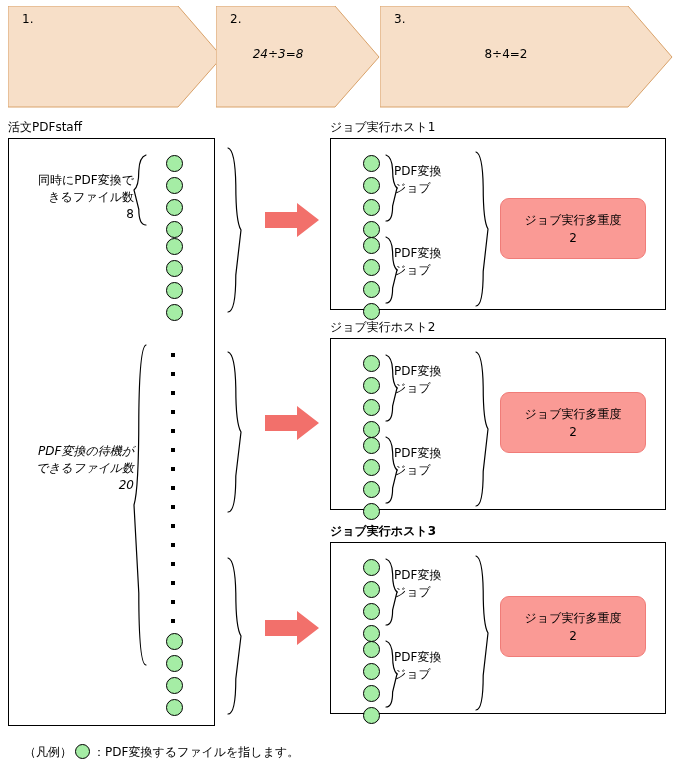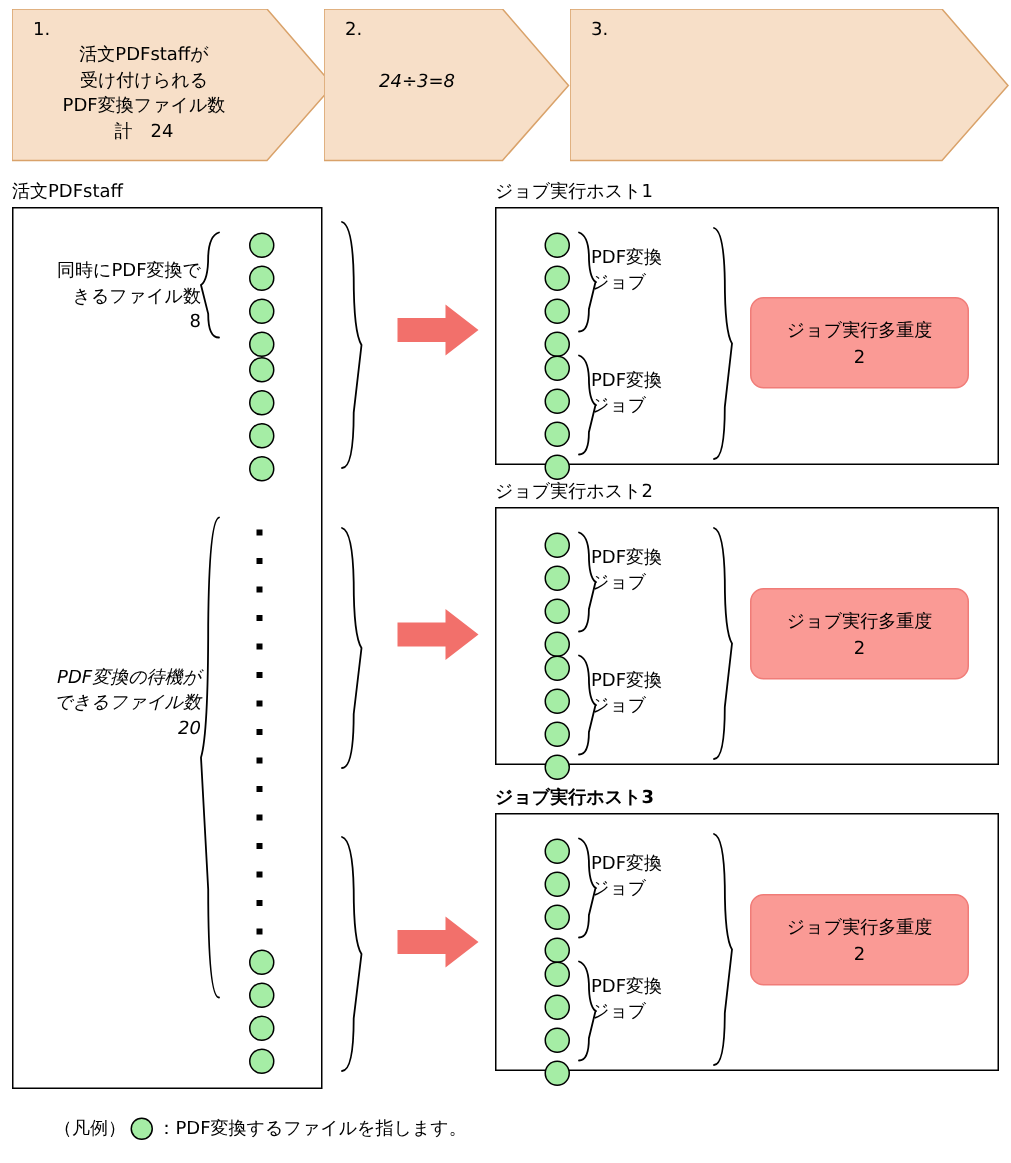--- a/index.html
+++ b/index.html
@@ -100,66 +100,63 @@
     position: absolute;
     left: 0; top: 0;
     width: 674px;
     height: 775px;
     pointer-events: none;
   }
 
   
   .legend {
     position: absolute;
-    left: 36px;
+    left: 24px;
     top: 744px;
     font-size: 12px;
     line-height: 16px;
     white-space: pre;
     display: flex;
-    align-items: flex-end;
+    align-items: flex-start;
   }
   .legend .dot-inline {
     display: inline-block;
     width: 15px;
     height: 15px;
     border-radius: 50%;
     border: 1px solid #000;
     margin: 0 3px;
     box-sizing: border-box;
     vertical-align: middle;
   }
 </style>
 </head>
 <body>
 
 <div class="banner" id="banner-0" style="left:8px; width:215px;">
   <svg width="215" height="102" viewBox="0 0 215 102">
     <polygon class="bnr-poly" points="0,0 170,0 214,51 170,101 0,101" fill="#F7DFC8" stroke="#D9A26A"></polygon>
   </svg>
   <div class="banner-num">1.</div>
-  <div class="banner-body" style="width:176px;">活文PDFstaffが
-受け付けられる
-PDF変換ファイル数
-計　24</div>
 </div>
 
 <div class="banner" id="banner-1" style="left:216px; width:164px;">
   <svg width="164" height="102" viewBox="0 0 164 102">
     <polygon class="bnr-poly" points="0,0 119,0 163,51 119,101 0,101" fill="#F7DFC8" stroke="#D9A26A"></polygon>
   </svg>
   <div class="banner-num">2.</div>
   <div class="banner-body mid" style="width:124px;font-style:italic;">24÷3=8</div>
 </div>
 
 <div class="banner" id="banner-2" style="left:380px; width:293px;">
   <svg width="293" height="102" viewBox="0 0 293 102">
     <polygon class="bnr-poly" points="0,0 248,0 292,51 248,101 0,101" fill="#F7DFC8" stroke="#D9A26A"></polygon>
   </svg>
   <div class="banner-num">3.</div>
+  <div class="banner-body mid" style="width:252px;">8÷4=2</div>
 </div>
 
 <div class="boxtitle" style="left:8px; top:120px; width:207px;">活文PDFstaff</div>
 <div class="rbox" style="left:8px; top:138px; width:207px; height:588px;"></div>
 
 <div class="lbl lbl-l" style="left:12px; top:172px; width:122px;">同時にPDF変換で
 きるファイル数
 8</div>
 <div class="lbl lbl-l" style="left:12px; top:443px; width:122px;font-style:italic;">PDF変換の待機が
 できるファイル数

